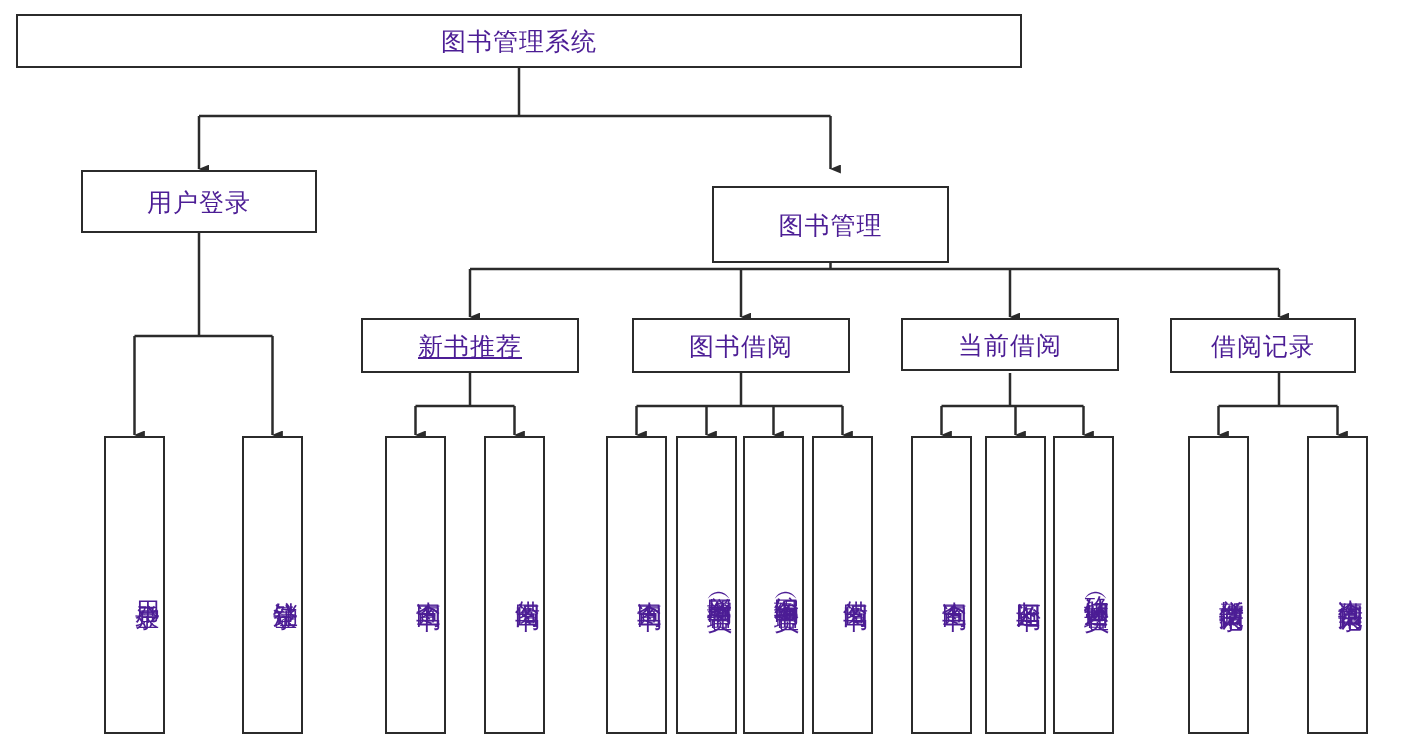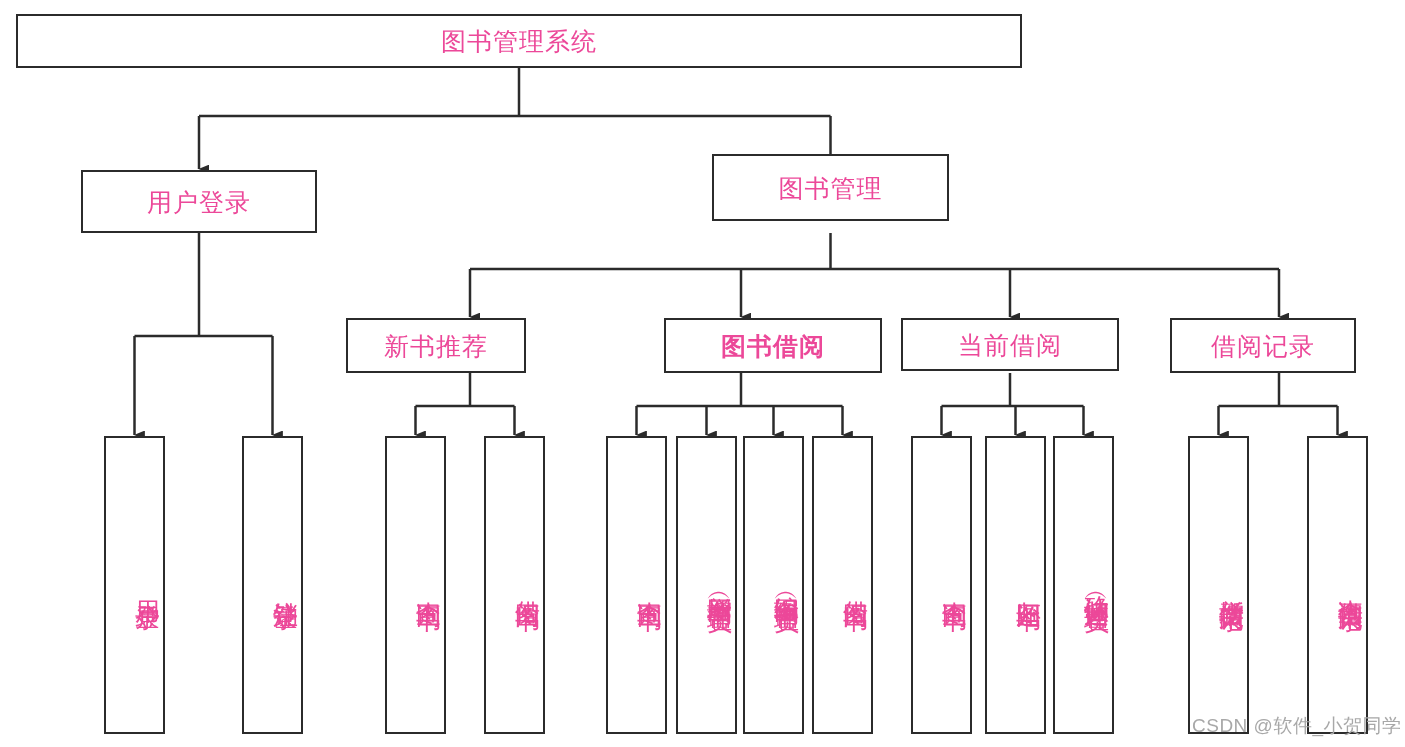--- a/index.html
+++ b/index.html
@@ -26,21 +26,21 @@
     pointer-events: none;
   }
   .node {
     position: absolute;
     box-sizing: border-box;
     border: 2px solid #2b2b2b;
     background: #ffffff;
     display: flex;
     align-items: center;
     justify-content: center;
-    color: #ec4899;
+    color: #4c1d95;
   }
   .node.horiz {
     font-size: 25px;
     letter-spacing: 1px;
     line-height: 1.2;
   }
   .node.vert {
     writing-mode: vertical-rl;
     text-orientation: upright;
     font-size: 25px;
@@ -112,27 +112,27 @@
       </g>
   </svg>
 
   <div id="node-layer">
       <div class="node horiz" style="left: 16px; top: 14px; width: 1006px; height: 54px;">
         <span class="hlabel">图书管理系统</span>
       </div>
       <div class="node horiz" style="left: 81px; top: 170px; width: 236px; height: 63px;">
         <span class="hlabel">用户登录</span>
       </div>
-      <div class="node horiz" style="left: 712px; top: 154px; width: 237px; height: 67px;">
+      <div class="node horiz" style="left: 712px; top: 186px; width: 237px; height: 77px;">
         <span class="hlabel">图书管理</span>
       </div>
-      <div class="node horiz" style="left: 346px; top: 318px; width: 180px; height: 55px;">
+      <div class="node horiz" style="left: 361px; top: 318px; width: 218px; height: 55px; text-decoration: underline;">
         <span class="hlabel">新书推荐</span>
       </div>
-      <div class="node horiz" style="left: 664px; top: 318px; width: 218px; height: 55px; font-weight: bold;">
+      <div class="node horiz" style="left: 632px; top: 318px; width: 218px; height: 55px;">
         <span class="hlabel">图书借阅</span>
       </div>
       <div class="node horiz" style="left: 901px; top: 318px; width: 218px; height: 53px;">
         <span class="hlabel">当前借阅</span>
       </div>
       <div class="node horiz" style="left: 1170px; top: 318px; width: 186px; height: 55px;">
         <span class="hlabel">借阅记录</span>
       </div>
       <div class="node vert" style="left: 104px; top: 436px; width: 61px; height: 298px;">
         <span class="vlabel">用户登录</span>
@@ -168,15 +168,14 @@
         <span class="vlabel">确认归还（管理员）</span>
       </div>
       <div class="node vert" style="left: 1188px; top: 436px; width: 61px; height: 298px;">
         <span class="vlabel">新增借阅记录</span>
       </div>
       <div class="node vert" style="left: 1307px; top: 436px; width: 61px; height: 298px;">
         <span class="vlabel">查询借阅记录</span>
       </div>
     </div>
 
-  <div class="watermark" style="left: 1192px; top: 713px;">CSDN @软件_小贺同学</div>
 
 </div>
 
 </body></html>

